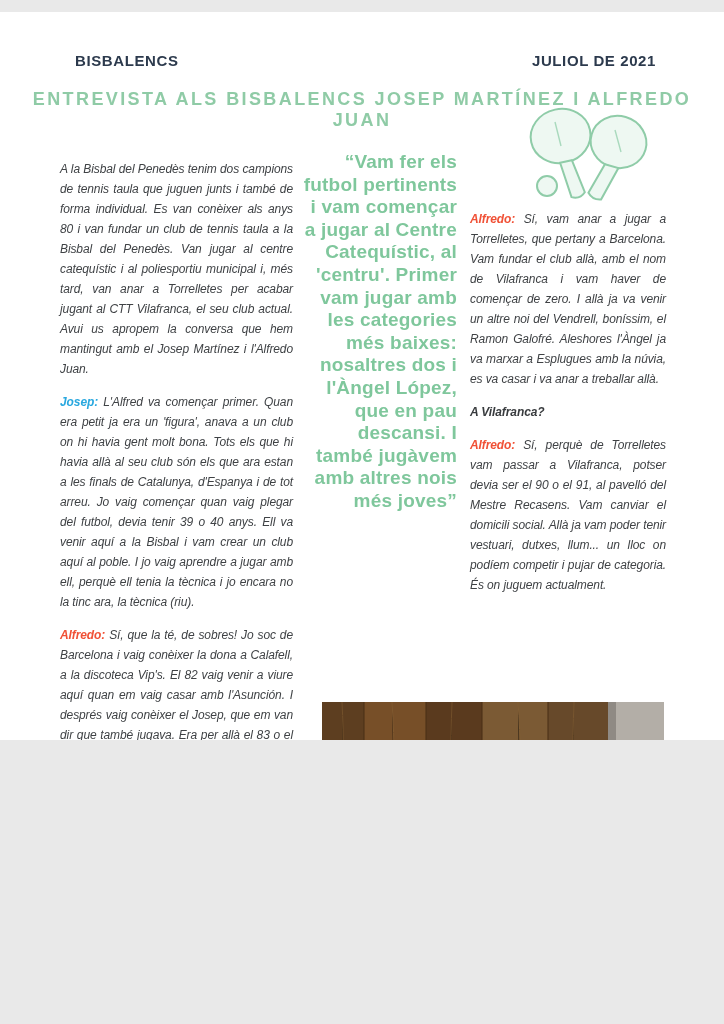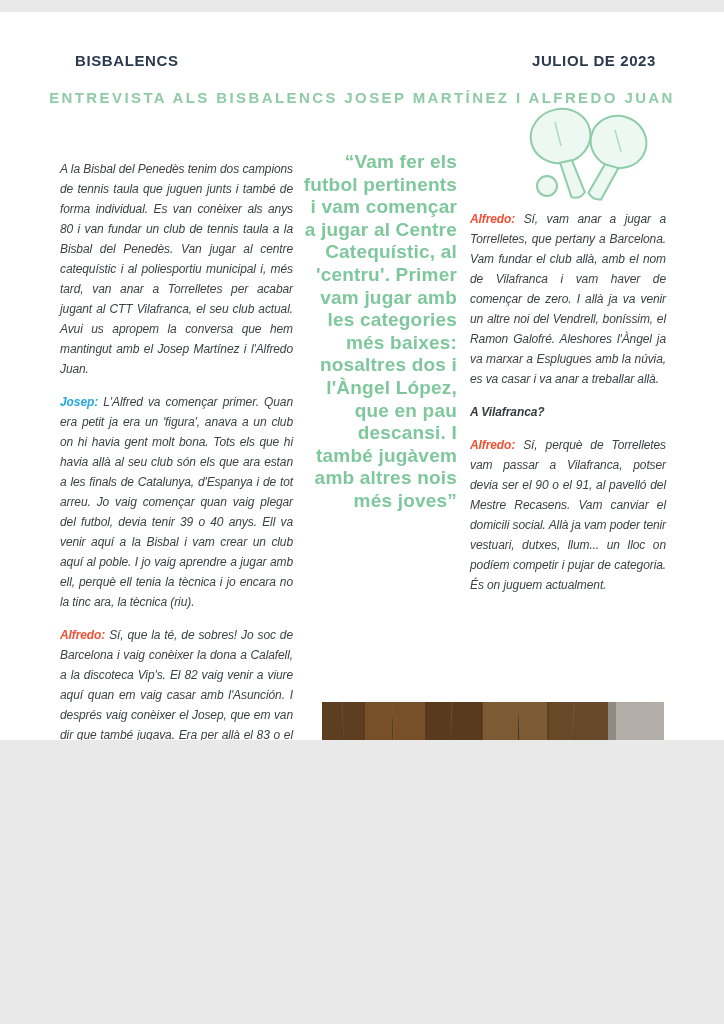--- a/index.html
+++ b/index.html
@@ -13,21 +13,21 @@
   .brand {
     position:absolute; left:75px; top:40px;
     font-size:15px; font-weight:bold; letter-spacing:0.6px; color:#2c3a4d;
   }
   .issue-date {
     position:absolute; right:68px; top:40px;
     font-size:15px; font-weight:bold; letter-spacing:0.6px; color:#2c3a4d;
   }
   .main-title {
     position:absolute; left:0; right:0; top:77px;
-    text-align:center; font-size:15px; font-weight:bold;
+    text-align:center; font-size:18px; font-weight:bold;
     letter-spacing:2.4px; color:#8fcba6;
   }
   
   .columns { position:absolute; left:0; top:0; width:724px; height:948px; overflow:hidden; }
   .col { position:absolute; font-size:12px; line-height:20px; color:#3f4245; text-align:justify; letter-spacing:-0.1px;font-style:italic; }
   .col-1 { left:60px;  top:147px; width:233px; }
   .col-3 { left:470px; top:197px; width:196px; }
   .col p { margin-bottom:13px; }
   .question { font-weight:bold; color:#383b3e; }
   .speaker { font-weight:bold; }
@@ -59,21 +59,21 @@
     display:flex; align-items:center; justify-content:center;
     font-family:"DejaVu Serif", serif; font-style:italic; font-weight:bold; font-size:21px;
   }
 </style>
 </head>
 <body>
 
 <div class="page">
 
   <div class="brand">BISBALENCS</div>
-  <div class="issue-date">JULIOL DE 2023</div>
+  <div class="issue-date">JULIOL DE 2021</div>
   <div class="main-title">ENTREVISTA ALS BISBALENCS JOSEP MARTÍNEZ I ALFREDO JUAN</div>
 
   <div class="paddles">
     <svg width="178" height="108" viewBox="0 0 178 108">
       <g fill="#eef8f2" stroke="#8fcca8" stroke-width="2">
 
         <g transform="rotate(-12 58 40)">
           <ellipse cx="58" cy="38" rx="30" ry="27"></ellipse>
           <path d="M52 64 L64 64 L70 98 Q64 104 56 100 Z" fill="#eef8f2"></path>
         </g>

